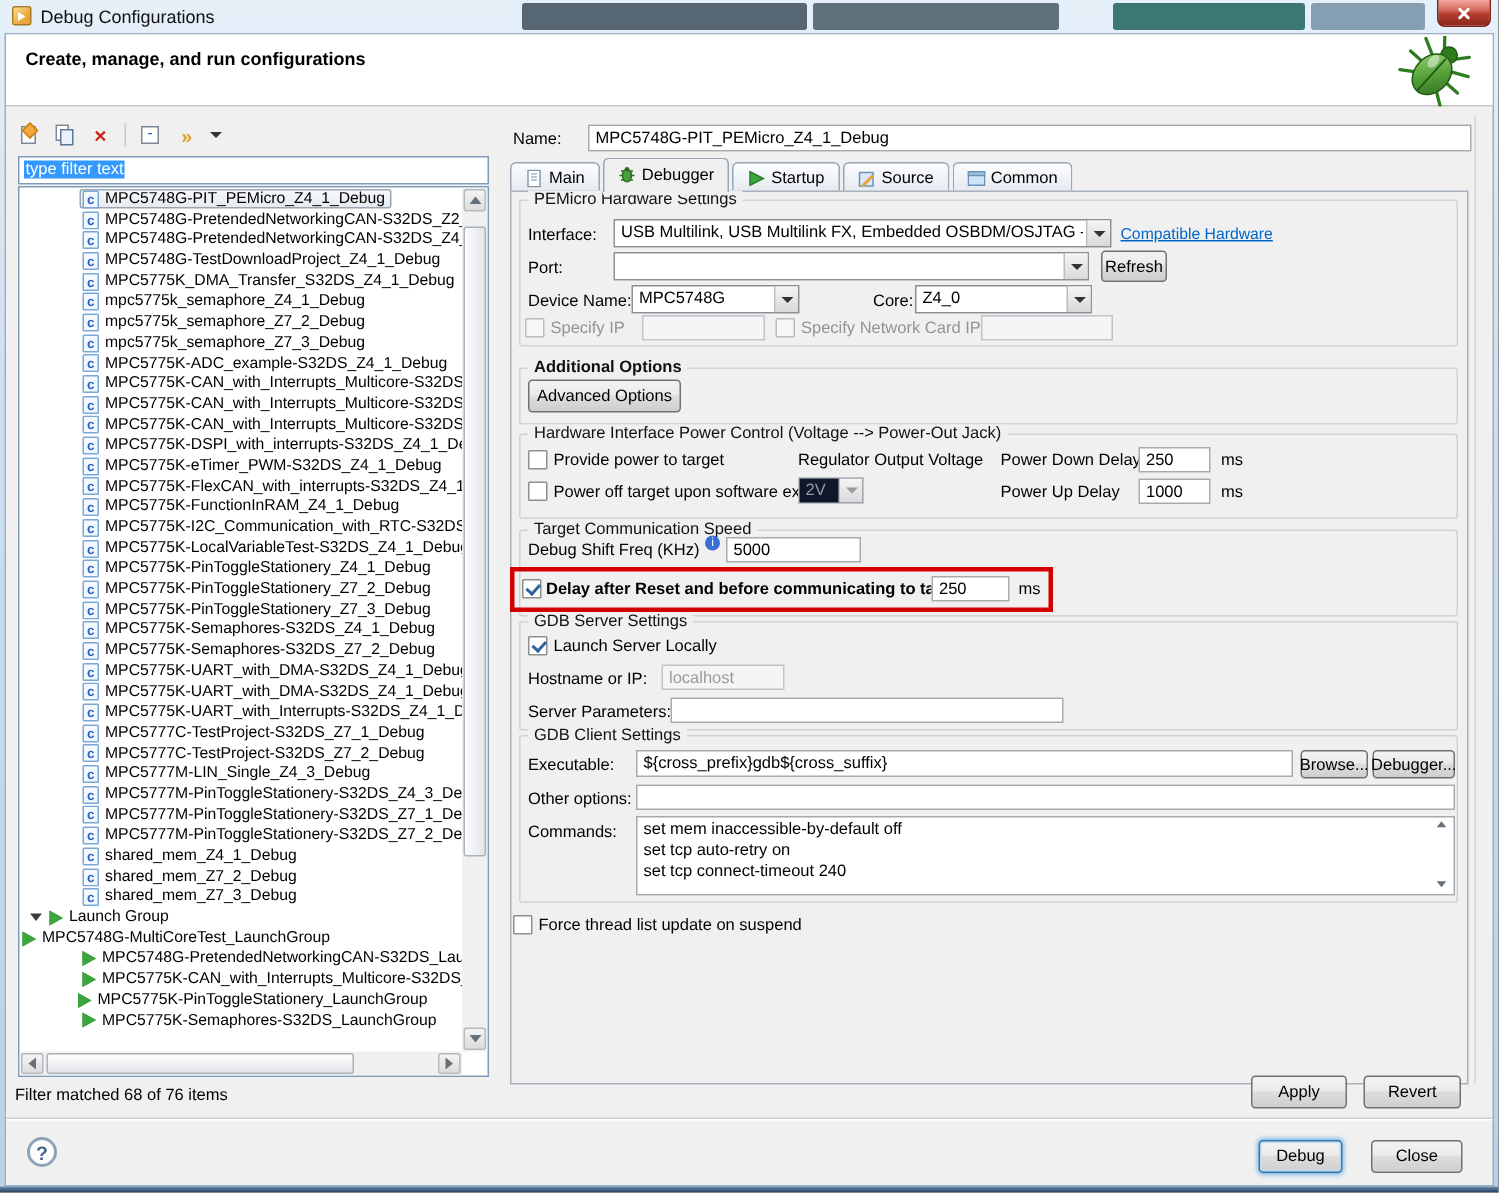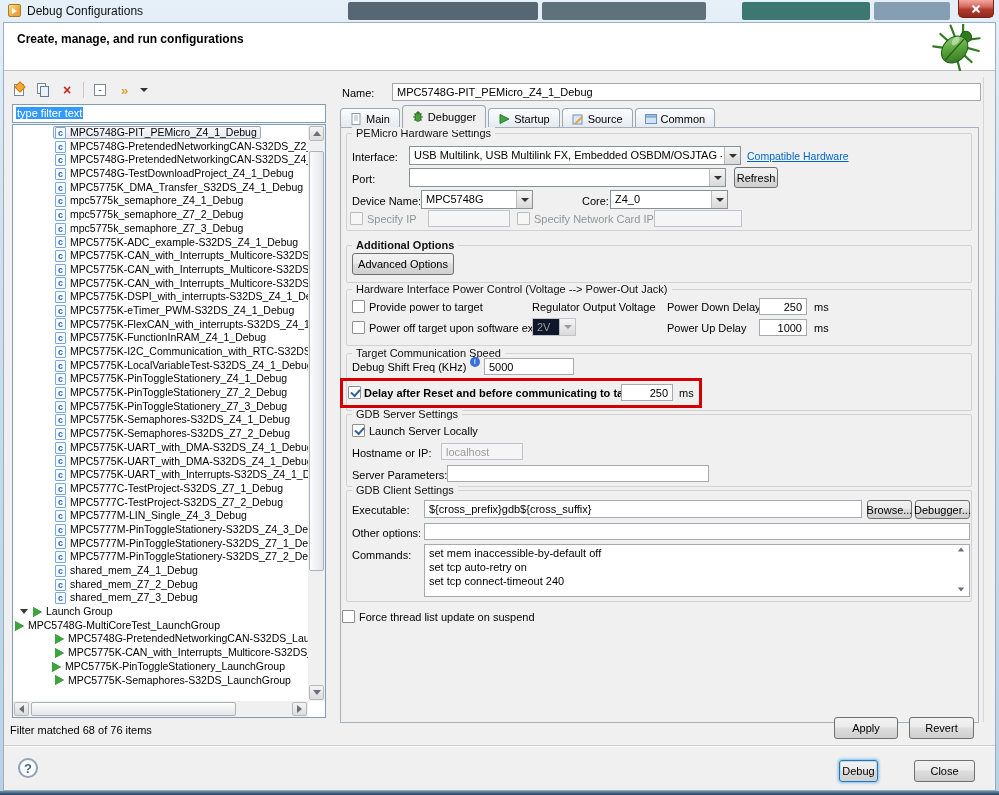--- a/index.html
+++ b/index.html
@@ -70,21 +70,21 @@
   .tri-lf { width:0;height:0;border-top:4px solid transparent;border-bottom:4px solid transparent;border-right:5px solid #66707c; }
   .tri-rt { width:0;height:0;border-top:4px solid transparent;border-bottom:4px solid transparent;border-left:5px solid #66707c; }
   .sb-thumb { position:absolute; background:linear-gradient(90deg,#fdfdfd,#e3e5e8); border:1px solid #aab2bb; border-radius:2px; }
   .sb-thumb.h { background:linear-gradient(180deg,#fdfdfd,#e3e5e8); }
 
   #left-status { position:absolute; left:6px; top:701px; font-size:11px; color:#000; }
 
   
   .input { position:absolute; border:1px solid #a6a9ae; background:#fff; font-size:11px; padding:1px 4px; font-family:inherit; color:#000; }
   .input.dis { background:#f5f5f5; color:#9a9a9a; border-color:#c0c3c8; }
-  .input.num { text-align:right; }
+  .input.num { }
   .combo { position:absolute; border:1px solid #8b9097; background:#fff; font-size:11px; }
   .combo .ctext { position:absolute; left:4px; top:2px; right:18px; white-space:nowrap; overflow:hidden; }
   .combo .cbtn { position:absolute; right:0; top:0; bottom:0; width:16px; background:linear-gradient(180deg,#f5f5f5,#d9d9d9); border-left:1px solid #bcbcbc; display:flex; align-items:center; justify-content:center; }
   .combo .cbtn i { width:0; height:0; border-left:4px solid transparent; border-right:4px solid transparent; border-top:4px solid #333; }
   .combo.dis { background:#0f172a; color:#9a9a9a; border-color:#c0c3c8;padding-left:36px; }
   .combo.dis .cbtn i { border-top-color:#9a9a9a; }
   .btn { position:absolute; border:1px solid #707070; border-radius:3px; font-size:11px; color:#000; text-align:center;
          background:linear-gradient(180deg,#f2f2f2,#ebebeb 45%,#dddddd 50%,#cfcfcf); display:flex; align-items:center; justify-content:center; }
   .btn.default { border:1px solid #2f73a8; box-shadow:0 0 3px 1px #7fbce8, inset 0 0 0 1px #b9dcf5; }
   .cb { position:absolute; width:13px; height:13px; background:#fff; border:1px solid #8e8f8f; border-radius:1px; }
@@ -667,16 +667,16 @@
     <span class="cb" style="left:338px;top:587px;"></span>
     <span class="lbl" style="left:355px;top:588px;">Force thread list update on suspend</span>
 
     <div class="vline" style="left:979px;top:54px;height:645px;"></div>
 
     <span class="btn" style="left:830px;top:694px;width:64px;height:22px;">Apply</span>
     <span class="btn" style="left:905px;top:694px;width:65px;height:22px;">Revert</span>
 
     <div class="hsep" style="left:0;top:722px;width:991px;"></div>
     <span id="help-btn">?</span>
-    <span class="btn default" style="left:835px;top:737px;width:39px;height:22px;">Debug</span>
+    <span class="btn default" style="left:835px;top:737px;width:56px;height:22px;">Debug</span>
     <span class="btn" style="left:910px;top:737px;width:61px;height:22px;">Close</span>
   </div>
 </div>
 
 </body></html>

